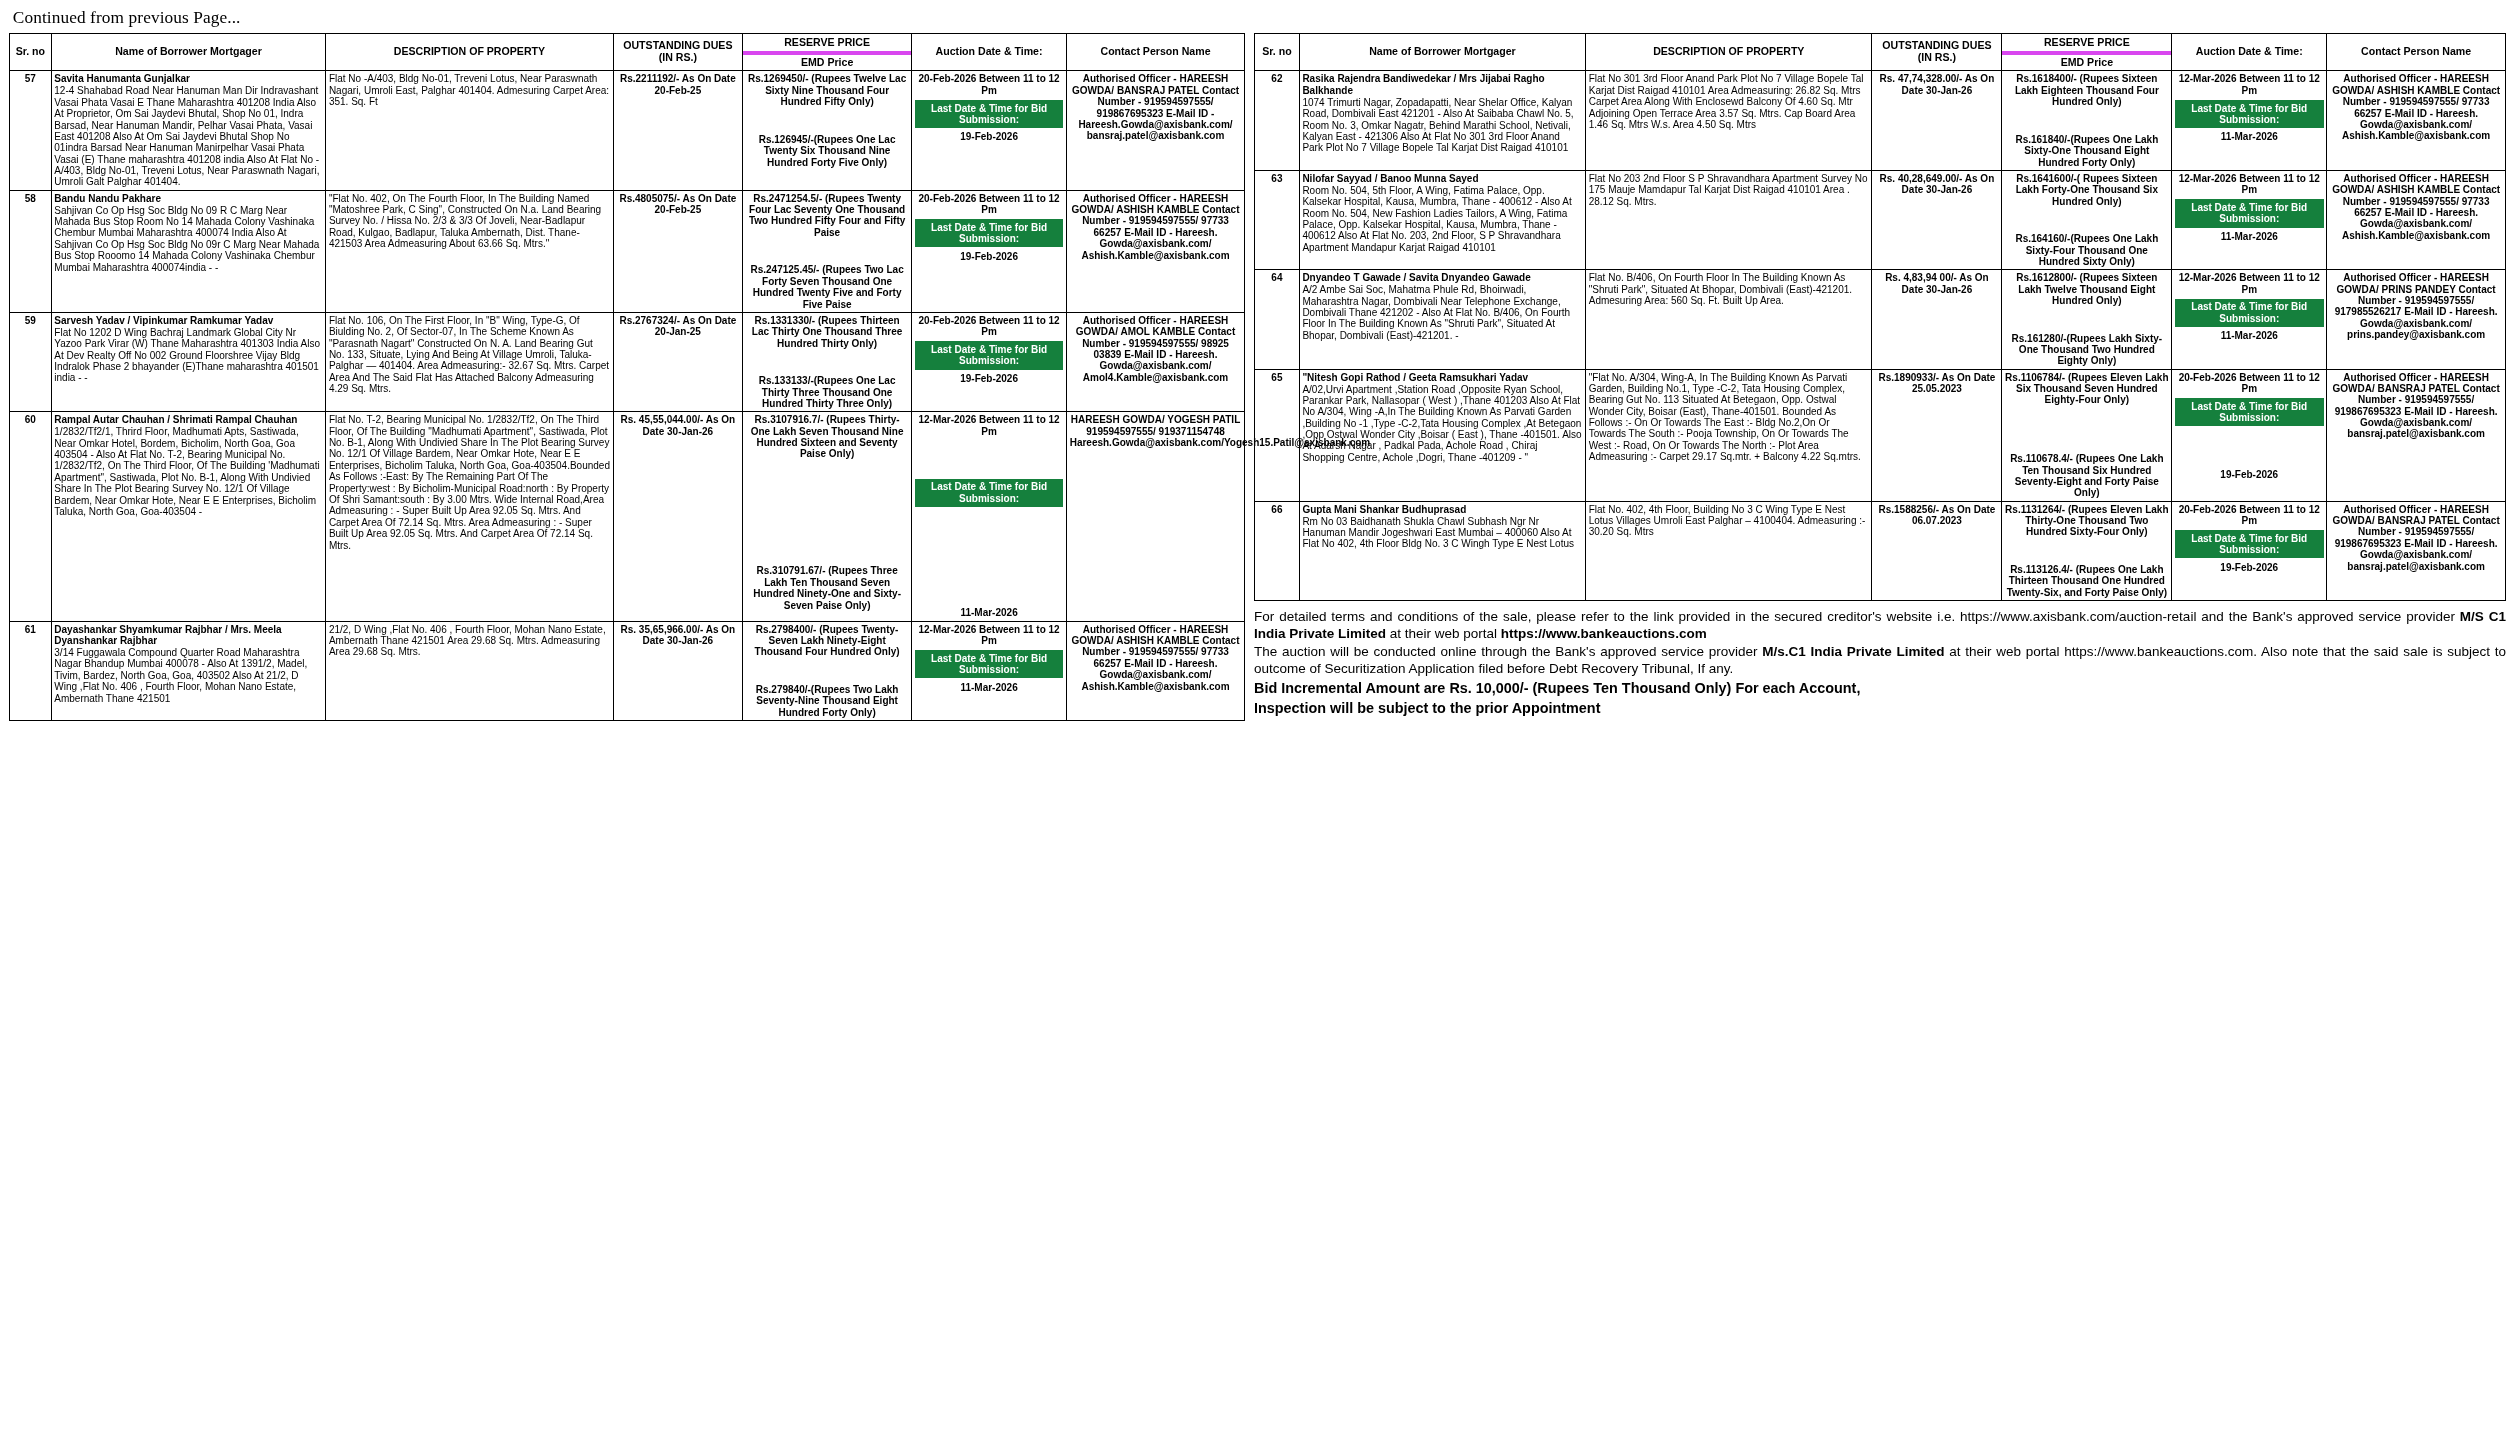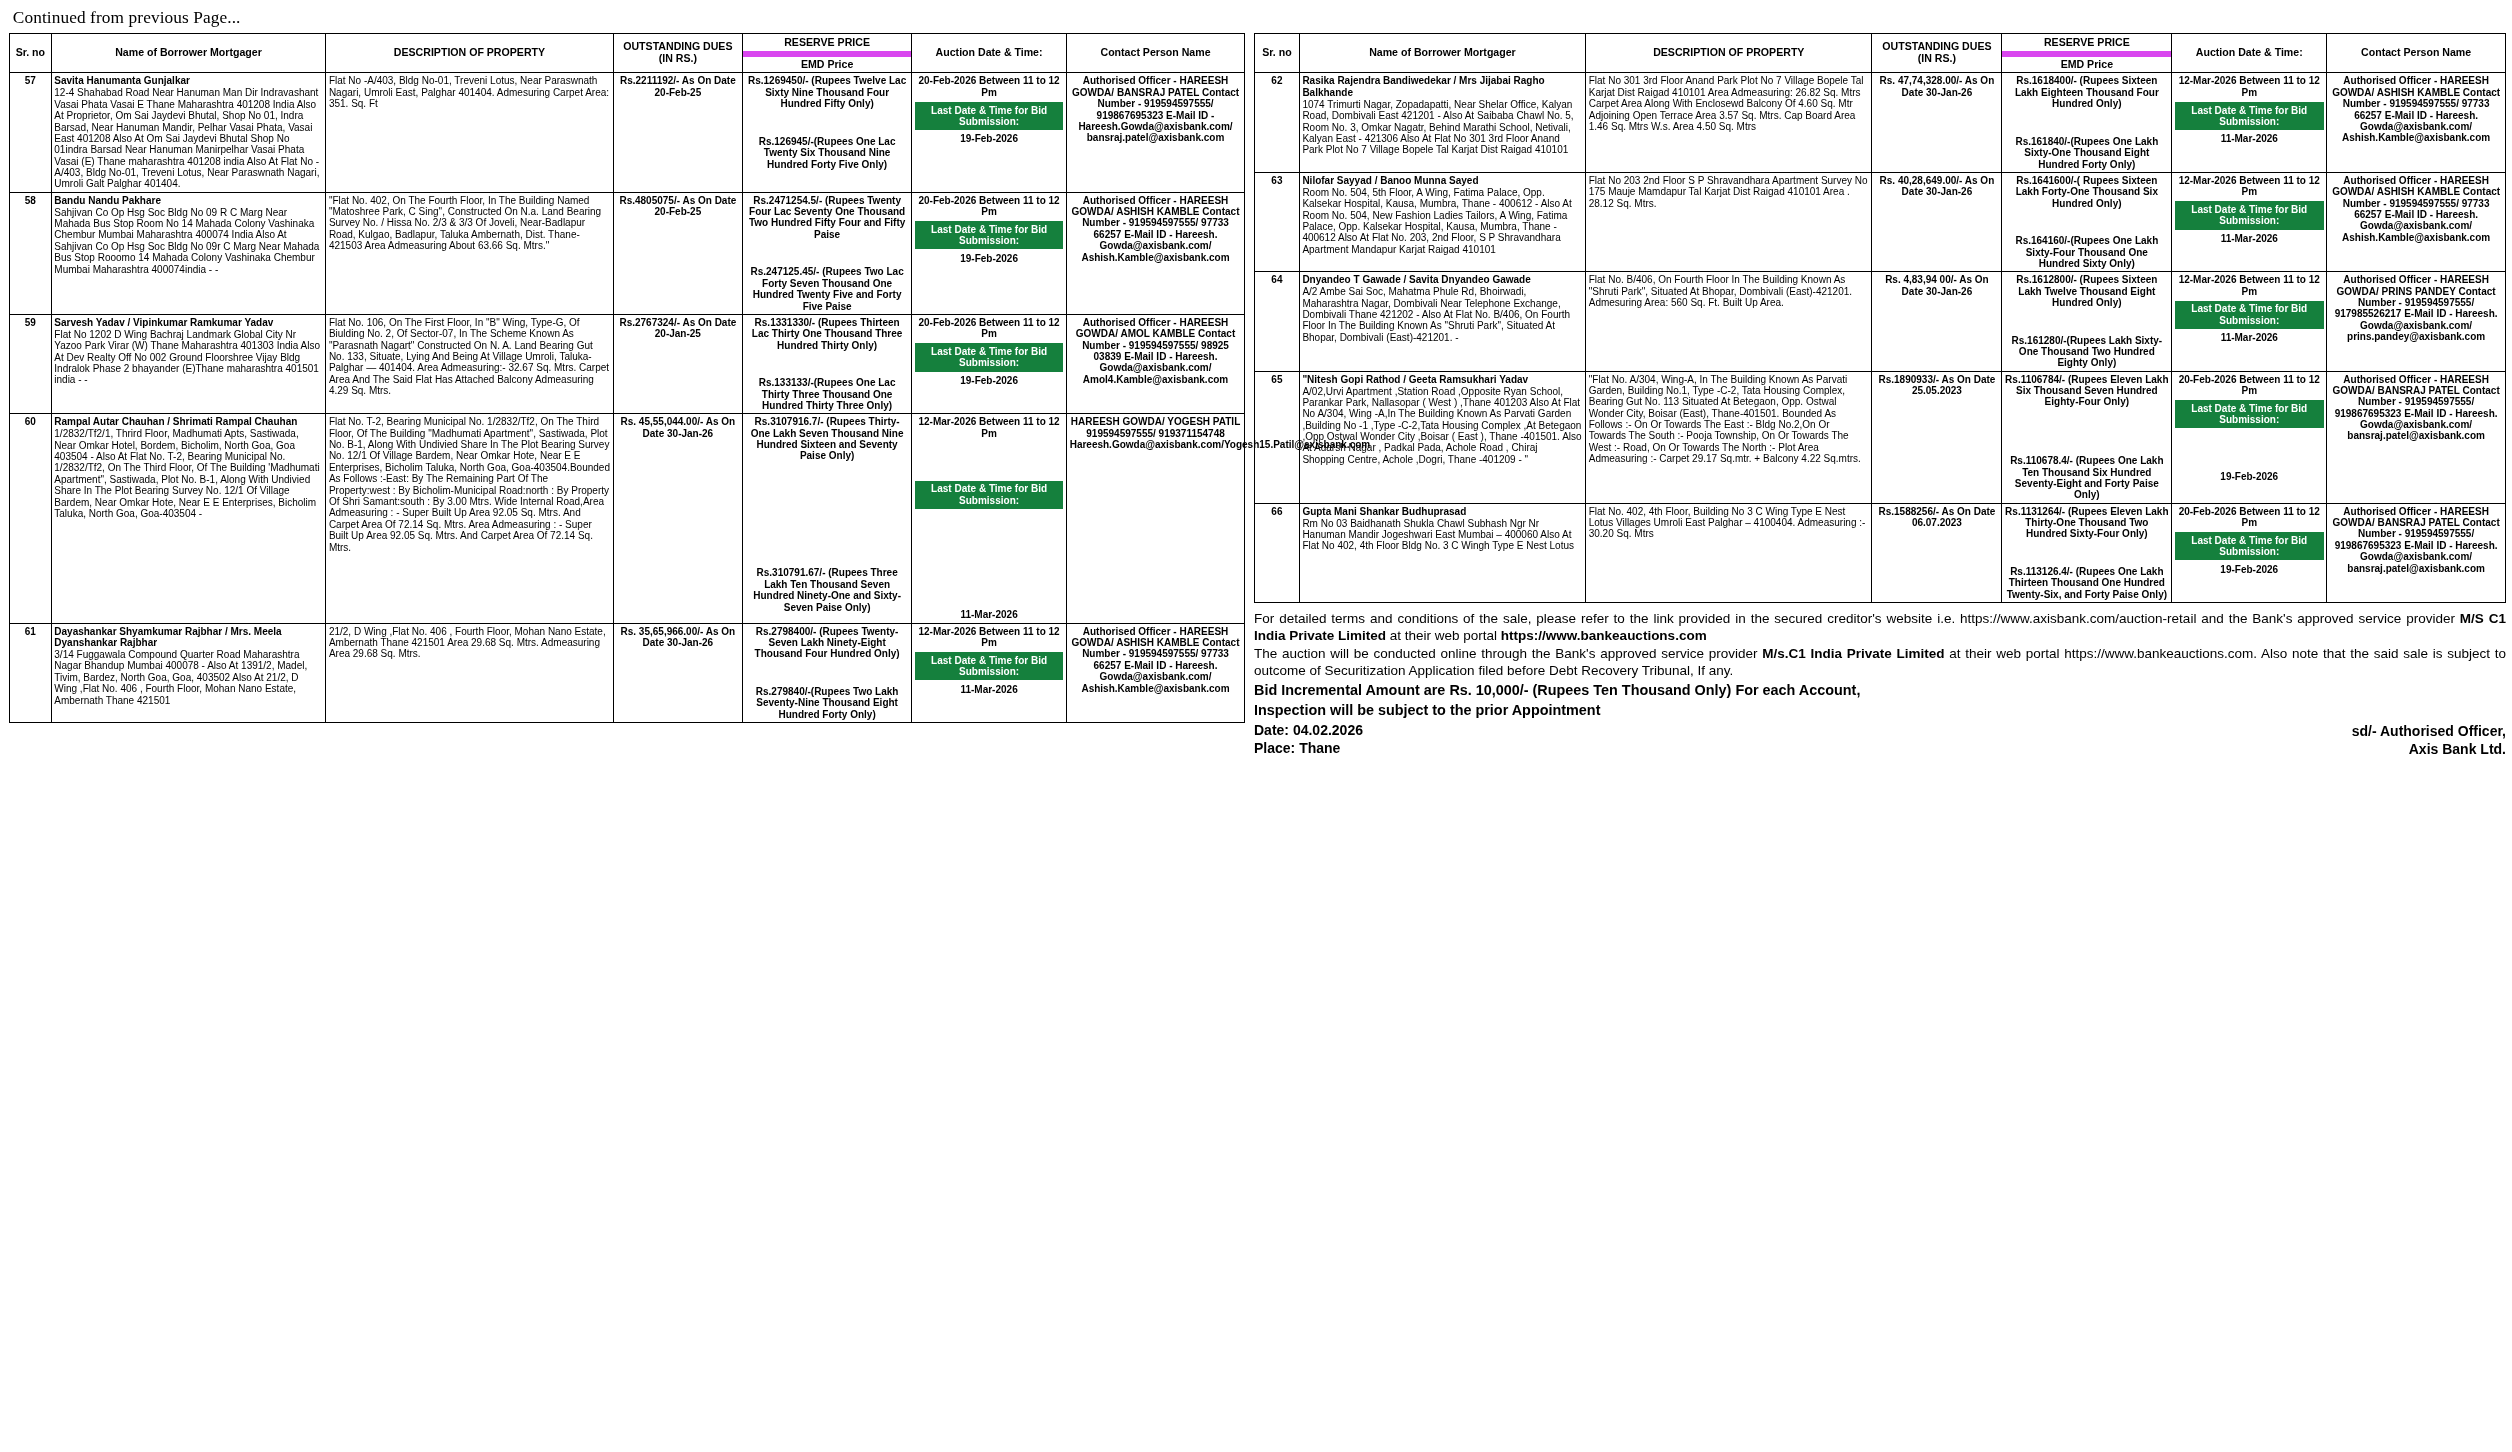--- a/index.html
+++ b/index.html
@@ -53,21 +53,21 @@
   table.notice thead th {
     text-align: center;
     vertical-align: middle;
     font-weight: bold;
     font-size: 10.6px;
     padding: 3.2px 1.9px;
     line-height: 1.12;
   }
   .emd-band {
     display: block;
-    border-top: 6px solid #d946ef;
+    border-top: 4px solid #d946ef;
     margin: 2.6px -1.9px -3.2px -1.9px;
     padding: 1.9px 0 1.3px 0;
     font-weight: bold;
   }
   .c-srno   { width: 28px;  text-align: center; font-weight: bold; }
   .c-name   { width: 211px; font-weight: normal; }
   .c-desc   { width: 221px; }
   .c-dues   { width: 97px; text-align: center; font-weight: bold; }
   .c-res    { width: 128px; text-align: center; font-weight: bold; }
   .c-auc    { width: 117px; text-align: center; font-weight: bold; }
@@ -387,28 +387,18 @@
 
       <div class="footer">
         <p>
           <span>For detailed terms and conditions of the sale, please refer to the link provided in the secured creditor's website i.e. https://www.axisbank.com/auction-retail and the Bank's approved service provider </span><span class="b">M/S C1 India Private Limited</span><span> at their web portal </span><span class="b">https://www.bankeauctions.com</span>
         </p>
         <p>
           <span>The auction will be conducted online through the Bank's approved service provider </span><span class="b">M/s.C1 India Private Limited</span><span> at their web portal https://www.bankeauctions.com. Also note that the said sale is subject to outcome of Securitization Application filed before Debt Recovery Tribunal, If any.</span>
         </p>
         <p class="bigline">Bid Incremental Amount are Rs. 10,000/- (Rupees Ten Thousand Only) For each Account,</p>
         <p class="bigline">Inspection will be subject to the prior Appointment</p>
-        <div class="sigrow">
-          <div class="sigleft">
-            <div>Date: 04.02.2026</div>
-            <div>Place: Thane</div>
-          </div>
-          <div class="sigright">
-            <div>sd/- Authorised Officer,</div>
-            <div>Axis Bank Ltd.</div>
-          </div>
-        </div>
       </div>
     </div>
 
   </div>
 </div>
 
 
 </body></html>

